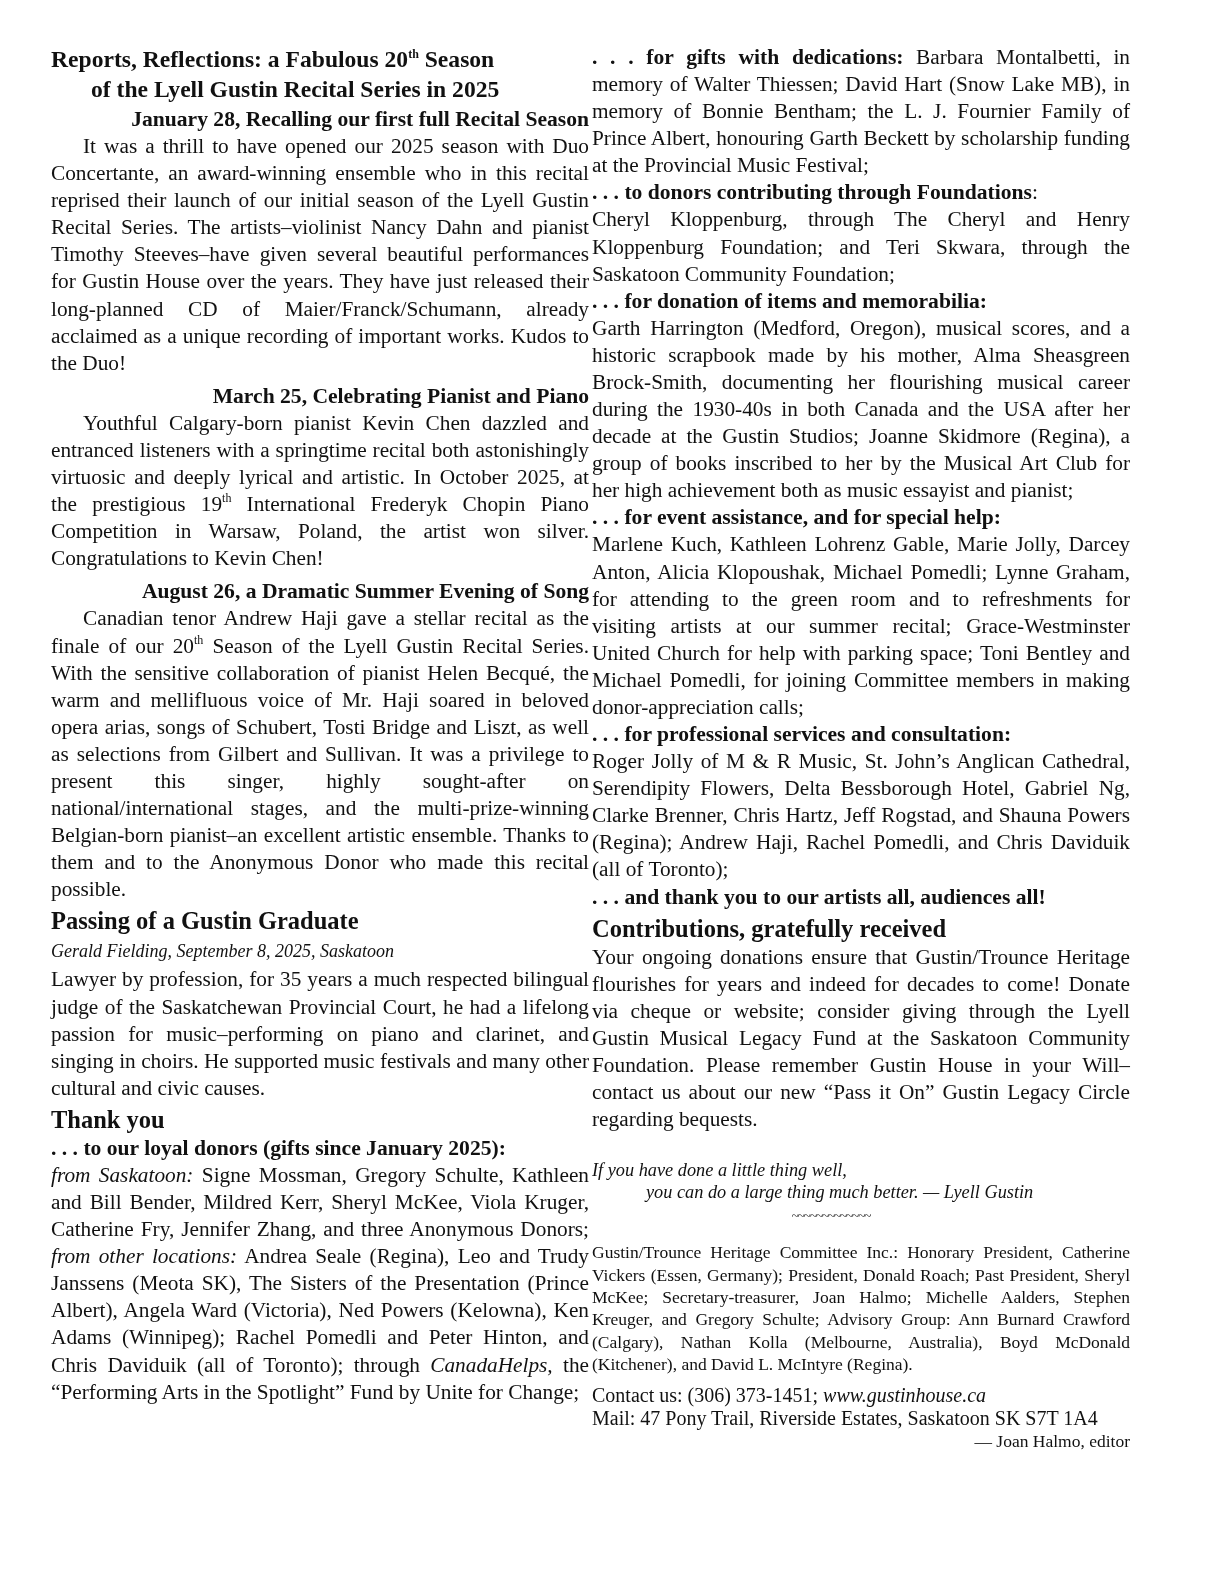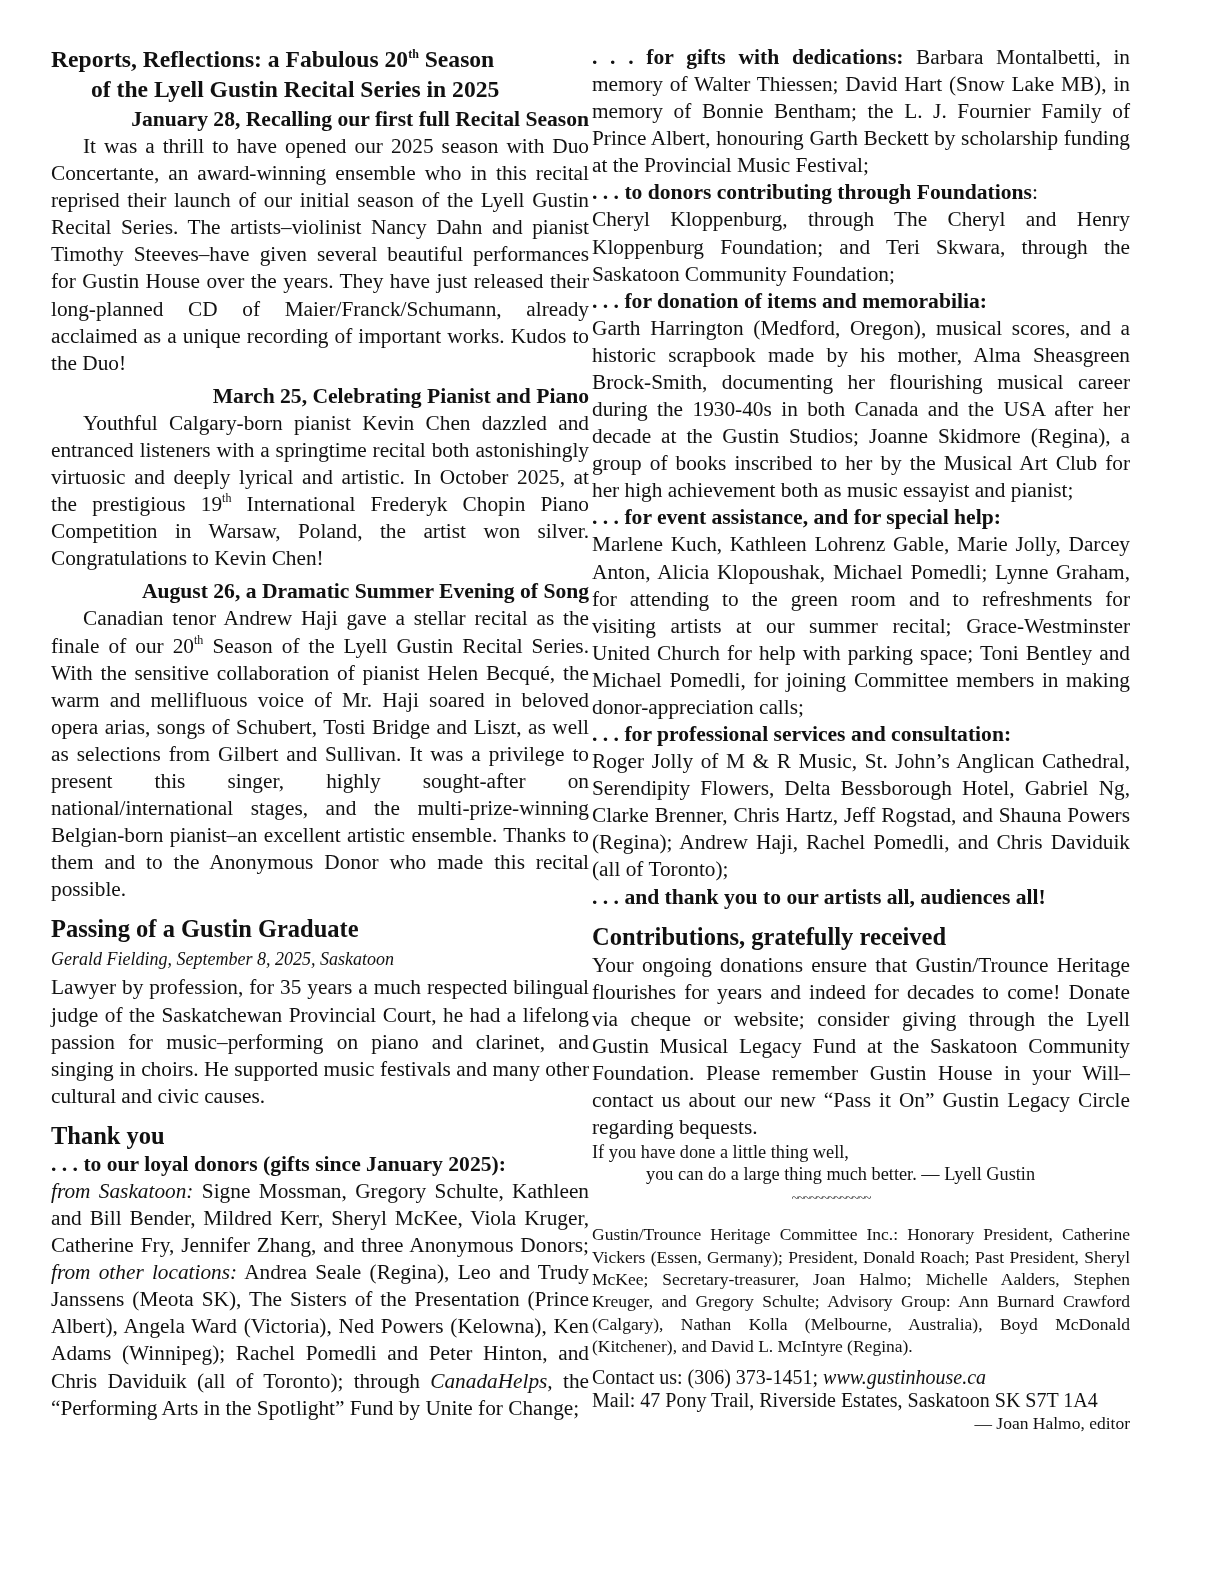--- a/index.html
+++ b/index.html
@@ -9,26 +9,26 @@
   }
   .col { position: absolute; top: 44px; width: 538px; }
   .col.left { left: 51px; }
   .col.right { left: 592px; }
   p { margin: 0; }
   .body { font-size: 21.3px; line-height: 27.1px; text-align: justify; }
   .indent { text-indent: 32px; }
   .headline { font-weight: bold; font-size: 23.6px; line-height: 30px; margin: 0; }
   .headline .l2 { display: block; padding-left: 40px; }
   .sub { font-weight: bold; font-size: 21.6px; line-height: 27px; margin-top: 2px; text-align: right; }
-  .sec { font-weight: bold; font-size: 24.5px; line-height: 31px; margin-top: 10px; }
+  .sec { font-weight: bold; font-size: 24.5px; line-height: 31px; margin-top: 2px; }
   .lead { font-weight: bold; font-size: 21.6px; line-height: 27px; }
   .it { font-style: italic; }
   .ital-line { font-style: italic; font-size: 18px; line-height: 30px; }
   sup { font-size: 12px; line-height: 0; vertical-align: 9px; }
-  .quote { font-size: 18.3px; line-height: 22px; }
+  .quote { font-style: italic; font-size: 18.3px; line-height: 22px; margin-top: 26px; }
   .quote .q2 { display: block; padding-left: 54px; }
   .tilde { text-align: center; font-size: 13px; line-height: 14px; margin-top: 6px; padding-right: 60px; letter-spacing: -1px; }
   .small { font-size: 17.5px; line-height: 22.4px; text-align: justify; margin-top: 18px; }
   .contact { font-size: 20px; line-height: 23px; margin-top: 8px; }
   .sign { text-align: right; font-size: 17.5px; line-height: 22px; }
   .mt6 { margin-top: 6px; }
 </style>
 </head>
 <body>
 

